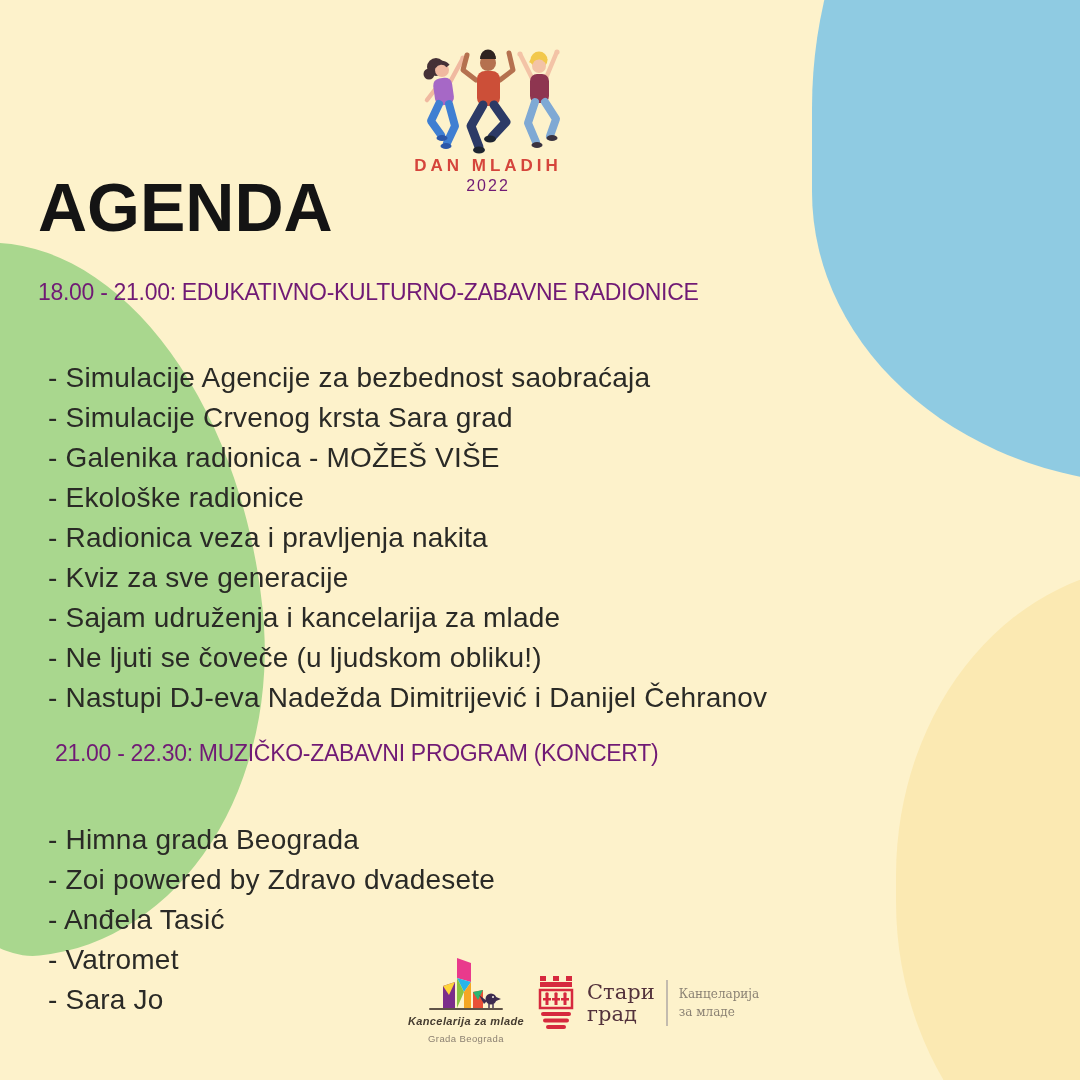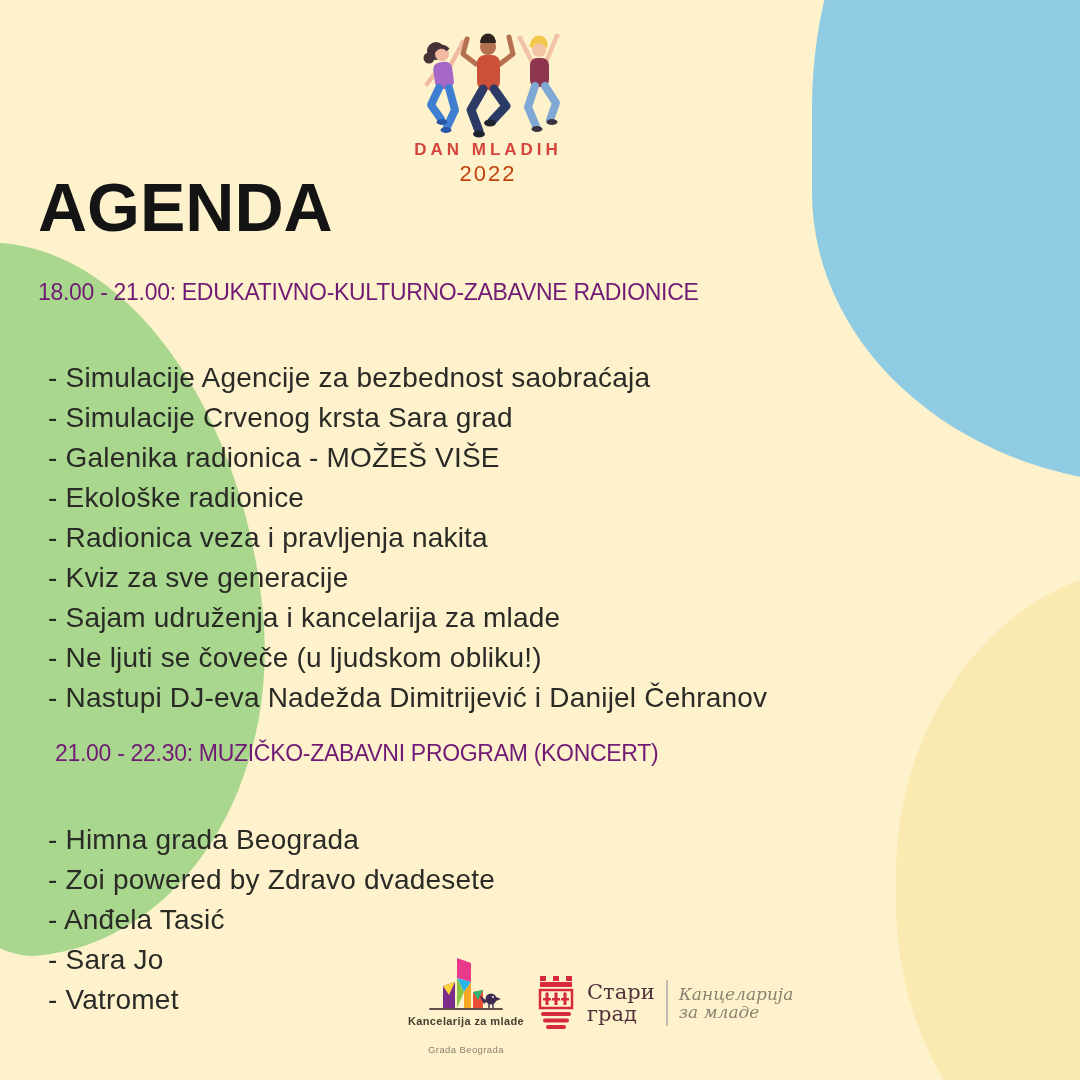--- a/index.html
+++ b/index.html
@@ -12,45 +12,45 @@
   
   .blob{position:absolute;z-index:0;}
   .blob-blue{left:812px;top:-255px;width:640px;height:740px;background:#8fcbe2;
     border-radius:45% 55% 42% 58% / 52% 48% 58% 42%;}
   .blob-green{left:-170px;top:238px;width:430px;height:715px;background:#a9d78e;
     border-radius:42% 58% 60% 40% / 38% 55% 45% 62%;transform:rotate(-6deg);}
   .blob-yellow{left:896px;top:565px;width:540px;height:660px;background:#fbe9b2;
     border-radius:50% 50% 46% 54% / 48% 52% 50% 50%;}
   .content{position:relative;z-index:1;}
   
-  .event-logo{position:absolute;left:0;top:26px;width:976px;text-align:center;}
+  .event-logo{position:absolute;left:0;top:42px;width:976px;text-align:center;}
   .dancers{display:block;margin:0 auto;}
   .event-name{margin-top:2px;font-size:17px;font-weight:bold;letter-spacing:4px;color:#d5453c;}
-  .event-year{margin-top:1px;font-size:22px;letter-spacing:2px;color:#c2410c;}
+  .event-year{margin-top:1px;font-size:16px;letter-spacing:2px;color:#701a75;}
   
   .title{position:absolute;left:38px;top:168px;font-size:68px;font-weight:bold;
     letter-spacing:0;color:#141414;}
   
   .section-heading{position:absolute;font-size:23px;letter-spacing:-0.3px;color:#701a75;white-space:nowrap;}
   .heading-1{left:38px;top:279px;}
   .heading-2{left:55px;top:740px;}
   .item-list{position:absolute;margin:10px;padding:0;list-style:none;font-size:28px;
     letter-spacing:0.2px;color:#2a2a26;}
   .list-1{left:38px;top:348px;}
   .list-2{left:38px;top:810px;}
   .item-list li{line-height:40px;white-space:nowrap;}
   
   .kzm-logo{position:absolute;left:398px;top:954px;width:136px;text-align:center;}
   .kzm-logo svg{display:block;margin:0 auto;}
-  .kzm-line1{margin-top:3px;font-size:11px;font-weight:bold;letter-spacing:0.4px;color:#453c30;}
-  .kzm-line2{margin-top:17px;font-size:9.5px;letter-spacing:0.4px;color:#8c8172;}
+  .kzm-line1{margin-top:3px;font-size:11px;font-weight:bold;letter-spacing:0.4px;color:#453c30;font-style:italic;}
+  .kzm-line2{margin-top:6px;font-size:9.5px;letter-spacing:0.4px;color:#8c8172;}
   .sg-logo{position:absolute;left:536px;top:974px;display:flex;align-items:center;gap:11px;}
   .sg-name{font-family:"DejaVu Serif",serif;font-size:21px;line-height:22px;color:#53323c;}
   .sg-divider{width:2px;height:46px;background:#c3bbae;}
-  .sg-office{font-family:"DejaVu Serif",serif;font-style:italic;font-size:17px;
+  .sg-office{font-family:"DejaVu Serif",serif;font-size:12px;
     line-height:18px;color:#8b8274;}
 </style>
 </head>
 <body>
 
 <div class="poster">
 
   <div class="blob blob-blue"></div>
   <div class="blob blob-green"></div>
   <div class="blob blob-yellow"></div>
@@ -114,22 +114,22 @@
       <li>- Sajam udruženja i kancelarija za mlade</li>
       <li>- Ne ljuti se čoveče (u ljudskom obliku!)</li>
       <li>- Nastupi DJ-eva Nadežda Dimitrijević i Danijel Čehranov</li>
     </ul>
 
     <div class="section-heading heading-2">21.00 - 22.30: MUZIČKO-ZABAVNI PROGRAM (KONCERT)</div>
     <ul class="item-list list-2">
       <li>- Himna grada Beograda</li>
       <li>- Zoi powered by Zdravo dvadesete</li>
       <li>- Anđela Tasić</li>
+      <li>- Vatromet</li>
       <li>- Sara Jo</li>
-      <li>- Vatromet</li>
     </ul>
 
     <div class="kzm-logo">
       <svg width="110" height="58" viewBox="0 0 110 58">
         <polygon points="46,4 60,9 60,28 46,24" fill="#e93a8c"></polygon>
         <polygon points="46,24 60,28 53,38" fill="#27b5ea"></polygon>
         <polygon points="46,24 53,38 46,54" fill="#8bc541"></polygon>
         <polygon points="53,38 60,28 60,54 53,54" fill="#f5a623"></polygon>
         <polygon points="32,32 44,28 44,54 32,54" fill="#7b2d8b"></polygon>
         <polygon points="32,32 44,28 38,41" fill="#ffd43b"></polygon>

